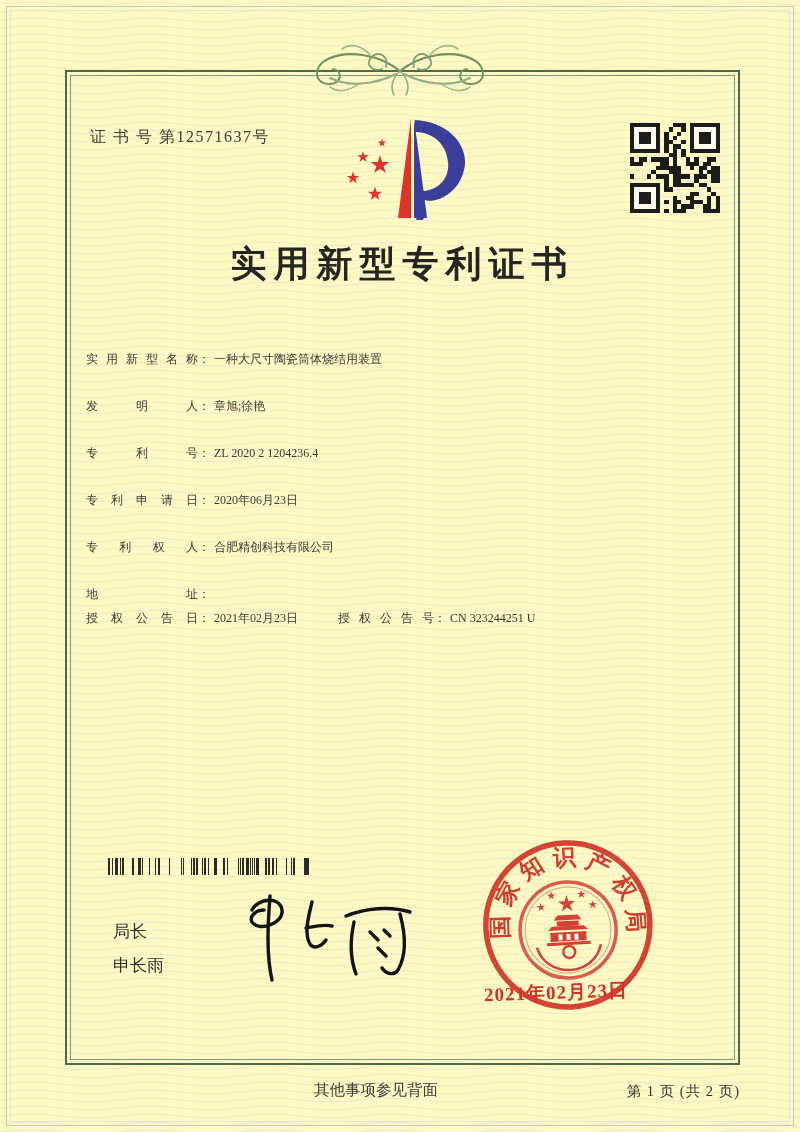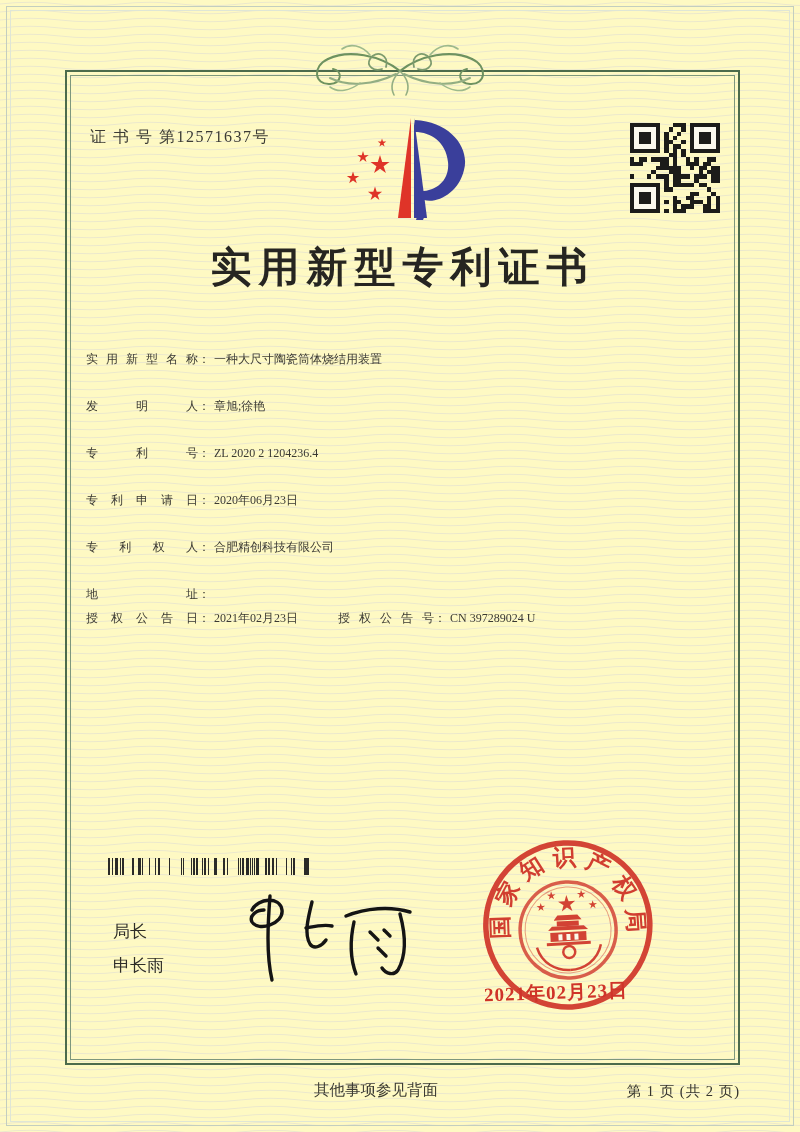--- a/index.html
+++ b/index.html
@@ -12,21 +12,21 @@
   .bg-waves{position:absolute;left:0;top:0;}
   .outer-edge{position:absolute;inset:6px;border:1px solid #c3cebf;pointer-events:none;}
   .outer-edge2{position:absolute;inset:10px;border:1px solid #dfe6d6;pointer-events:none;}
   .main-border{position:absolute;left:65px;top:70px;width:675px;height:995px;border:2.5px solid #4c6b4c;box-sizing:border-box;}
   .main-border .inner{position:absolute;inset:3px;border:1px solid #7d977d;}
   .top-ornament{position:absolute;left:280px;top:42px;}
   .cert-no{position:absolute;left:90px;top:127px;font-size:16px;letter-spacing:1.5px;color:#3c3b35;}
   .logo{position:absolute;left:336px;top:112px;}
   .qr{position:absolute;left:630px;top:123px;}
   .title{position:absolute;left:65px;top:240px;width:675px;text-align:center;
-         font-size:41px;font-weight:bold;letter-spacing:7px;color:#262521;}
+         font-size:36px;font-weight:bold;letter-spacing:7px;color:#262521;}
   .fields{position:absolute;left:86px;top:347px;width:640px;font-size:12px;}
   .frow{display:flex;margin-bottom:23px;line-height:24px;}
   .f-label{display:inline-block;width:112px;text-align:justify;text-align-last:justify;color:#3a3933;flex:none;}
   .colon{flex:none;color:#3a3933;}
   .f-value{margin-left:4px;color:#3a3933;white-space:nowrap;}
   .addr-row{margin-bottom:0;}
   .addr-row .f-value{white-space:normal;width:500px;}
   .row7{margin-bottom:0;}
   .group{display:flex;}
   .group2{margin-left:40px;}
@@ -273,21 +273,21 @@
     </div>
     <div class="frow row7">
       <span class="group">
         <span class="f-label">授权公告日</span>
           <span class="colon">：</span>
         <span class="f-value">2021年02月23日</span>
       </span>
       <span class="group group2">
         <span class="f-label">授权公告号</span>
           <span class="colon">：</span>
-        <span class="f-value">CN 397289024 U</span>
+        <span class="f-value">CN 323244251 U</span>
       </span>
     </div>
   </div>
 
 
   <svg class="barcode" id="barcode-svg" width="205" height="17" viewBox="0 0 205 17" shape-rendering="crispEdges">
       <rect x="0" y="0" width="2" height="17" fill="#2a2a28"></rect>
       <rect x="4" y="0" width="1" height="17" fill="#2a2a28"></rect>
       <rect x="7" y="0" width="3" height="17" fill="#2a2a28"></rect>
       <rect x="12" y="0" width="1" height="17" fill="#2a2a28"></rect>

